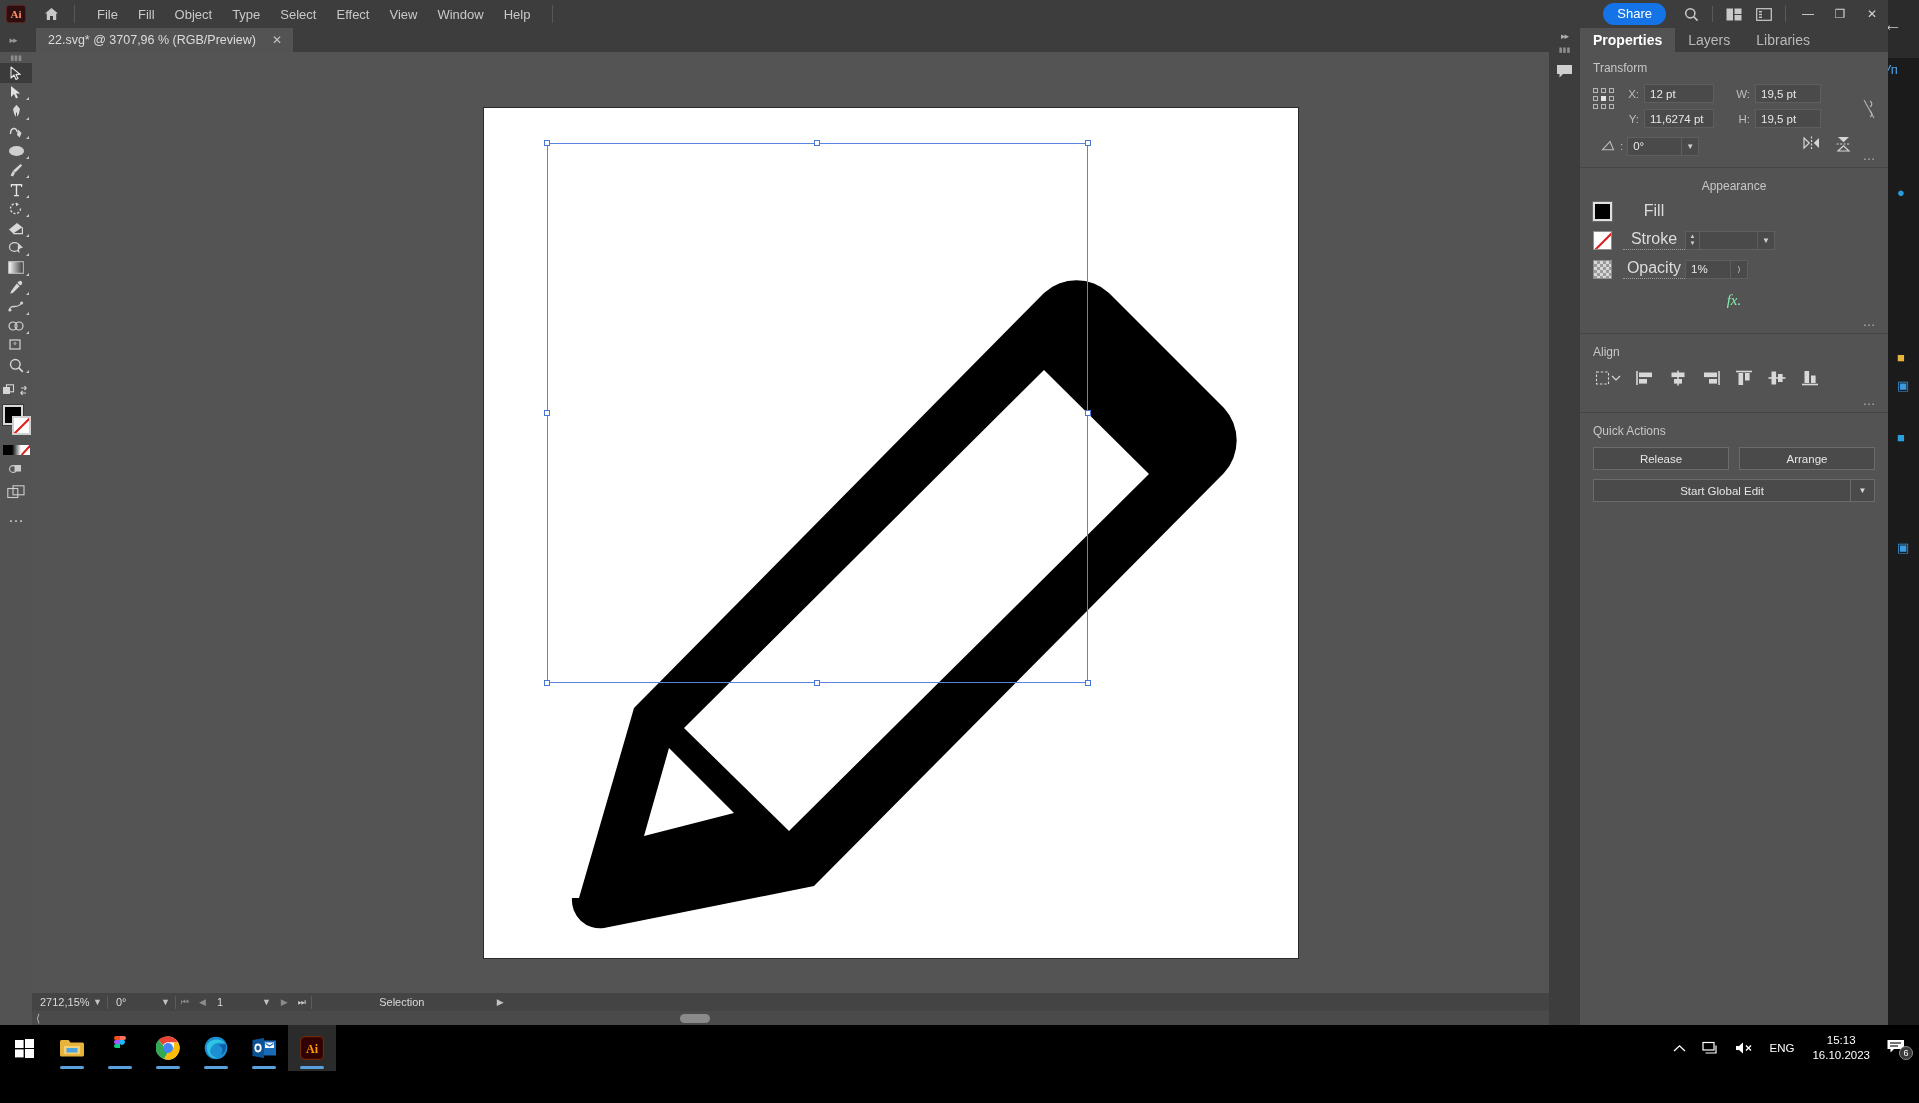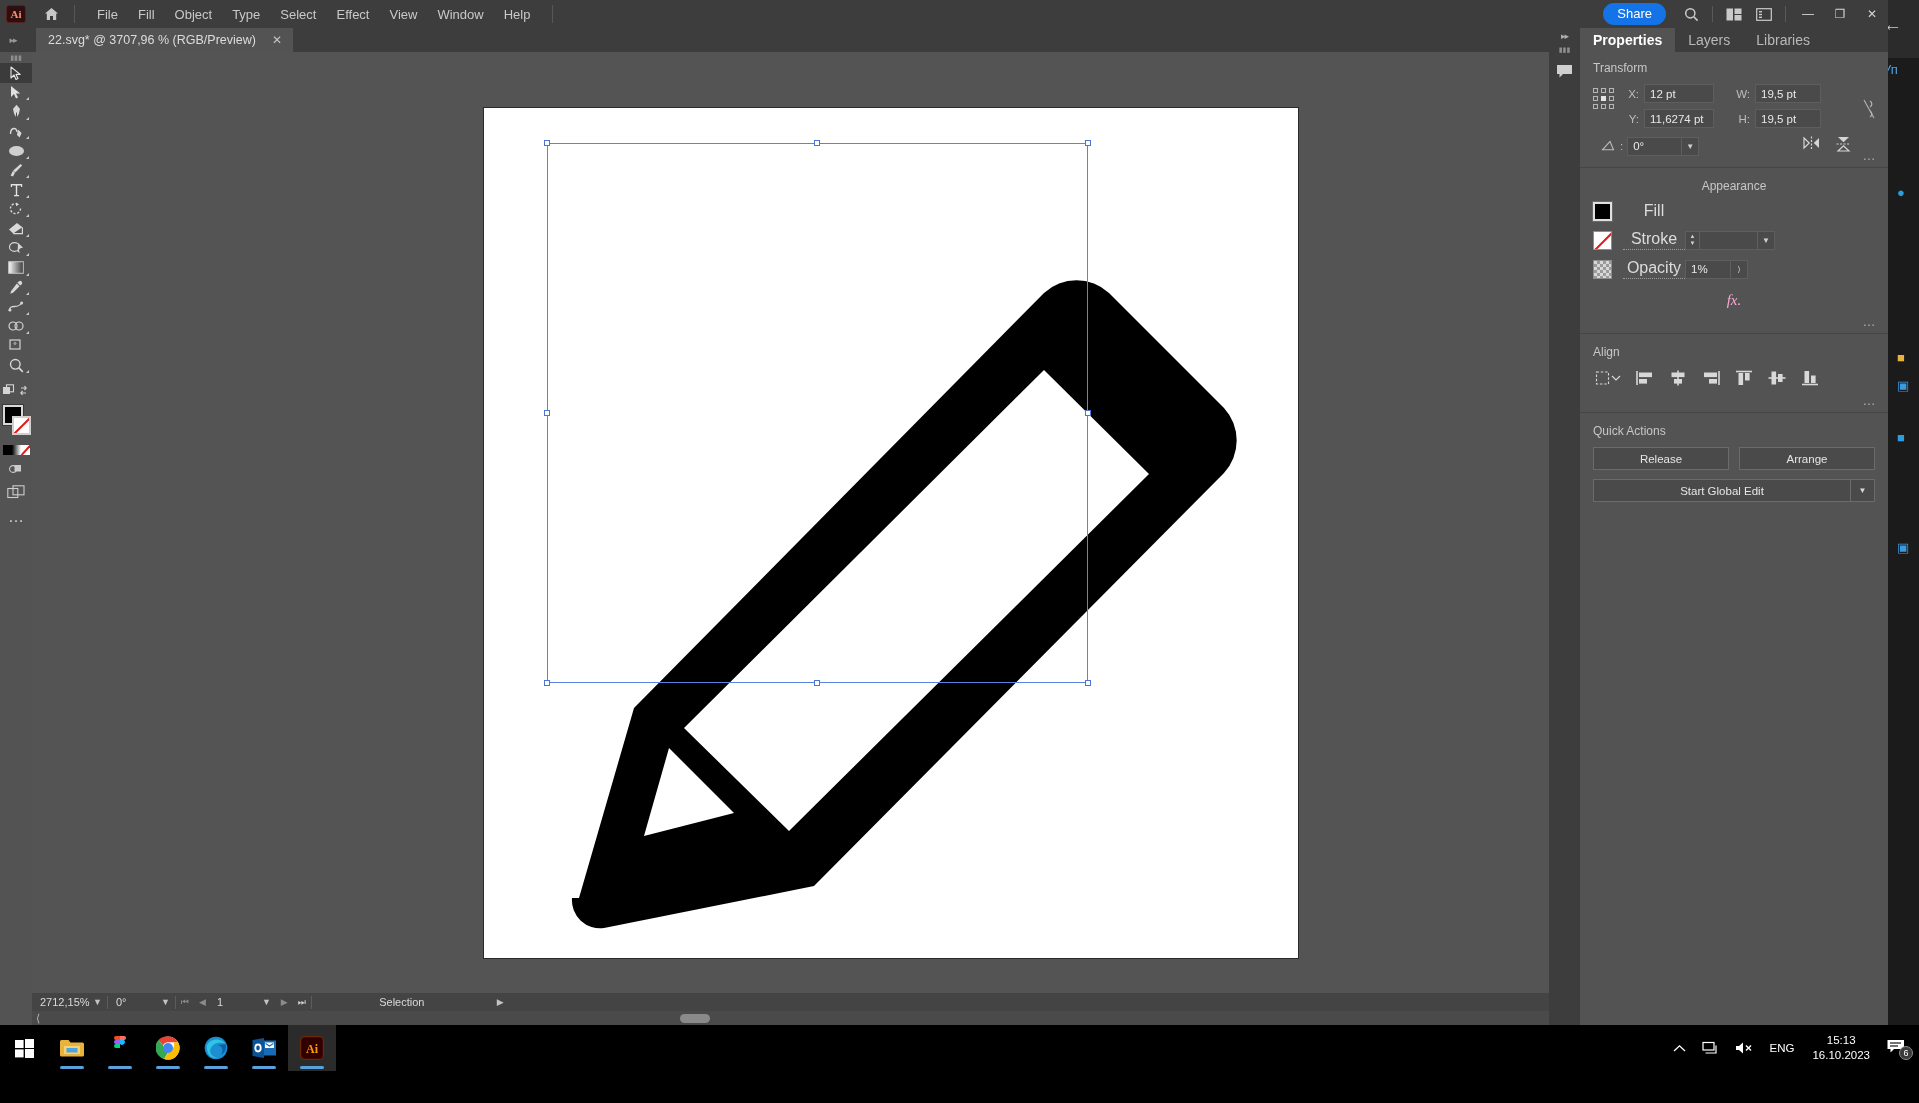--- a/index.html
+++ b/index.html
@@ -313,21 +313,21 @@
     border-bottom: 1px dotted #9b9b9b; padding-bottom: 1px;
   }
   .ap-label.plain { border-bottom: none; }
   .stepper {
     width: 15px; height: 19px; background: #4a4a4a; border: 1px solid #5e5e5e;
     display: flex; flex-direction: column; align-items: center;
     justify-content: center; color: #d2d2d2; font-size: 6px; line-height: 7px;
     cursor: pointer;
   }
   .fx {
-    color: #f9a8d4; font-size: 15px; font-style: italic; padding: 4px 2px 2px;
+    color: #86efac; font-size: 15px; font-style: italic; padding: 4px 2px 2px;
     font-family: "Liberation Serif", serif; cursor: pointer;
   }
 
   .align-row { display: flex; align-items: center; gap: 11px; margin-bottom: 4px; }
   .align-btn {
     width: 22px; height: 20px; display: flex; align-items: center;
     justify-content: center; color: #d8d8d8; cursor: pointer;
   }
 
   .qa-row { display: flex; gap: 10px; margin-bottom: 9px; }

